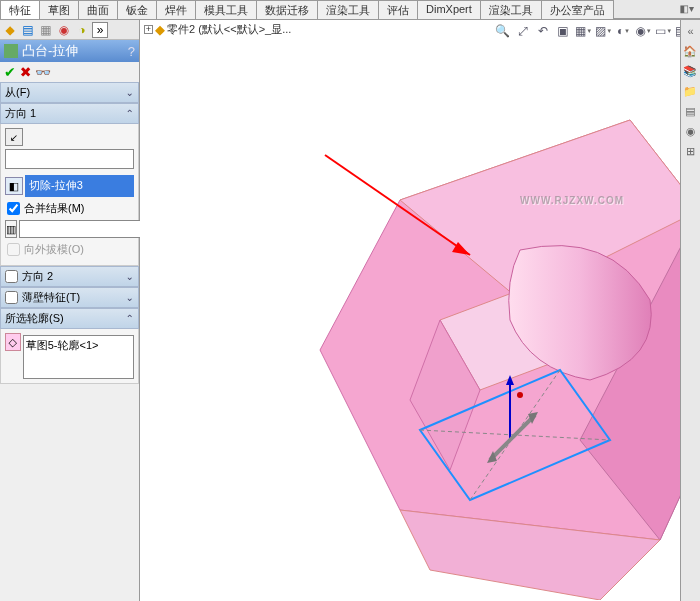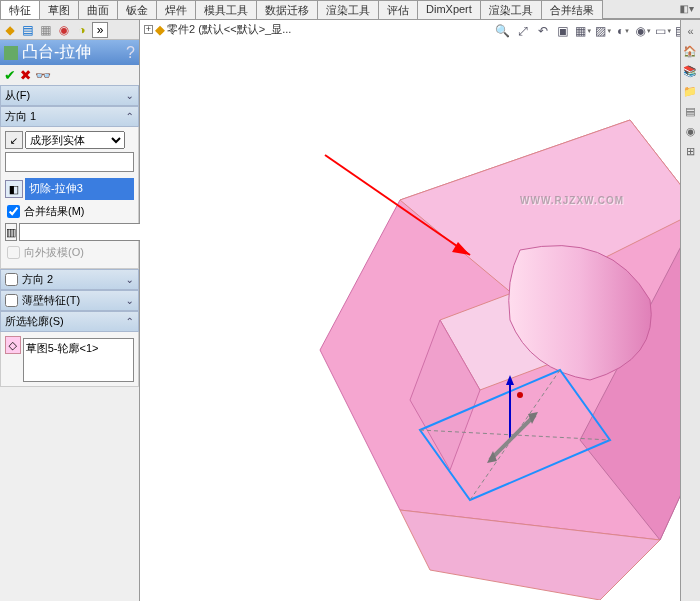--- a/index.html
+++ b/index.html
@@ -11,21 +11,21 @@
   .tab-end { flex: 1; border-bottom: 1px solid #999; }
   .tab-end-icon { float: right; margin: 3px 6px; color: #666; font-size: 10px; }
   
   .main { display: flex; height: 581px; }
   
   .sidebar { width: 140px; background: #efefef; border-right: 1px solid #999; display: flex; flex-direction: column; }
   .side-icons { height: 20px; background: #e8e8e8; border-bottom: 1px solid #bbb; display: flex; align-items: center; gap: 2px; padding: 0 2px; }
   .side-icon { width: 16px; height: 16px; display: inline-flex; align-items: center; justify-content: center; font-size: 12px; }
   .side-icon.box { background: #fff; border: 1px solid #888; }
   
-  .feature-title { background: linear-gradient(#8ab4e8, #5a8cd0); color: #fff; padding: 2px 4px; font-size: 16px; display: flex; align-items: center; }
+  .feature-title { background: linear-gradient(#8ab4e8, #5a8cd0); color: #fff; padding: 2px 4px; font-size: 13px; display: flex; align-items: center; }
   .feature-title .q { margin-left: auto; color: #dde; }
   .feature-title .cube-icon { width: 14px; height: 14px; background: #6a6; margin-right: 4px; }
   
   .feature-row { display: flex; align-items: center; padding: 2px 4px; gap: 4px; background: #f0f0f0; }
   .ok-icon { color: #0a0; font-size: 14px; }
   .cancel-icon { color: #c00; font-size: 14px; }
   .glasses-icon { color: #a80; font-size: 13px; }
   
   .section-hdr { background: linear-gradient(#d8e4f0, #c0d4e8); padding: 2px 4px; font-size: 11px; border: 1px solid #a8b8d0; display: flex; align-items: center; cursor: pointer; }
   .section-hdr .expand { margin-left: auto; font-size: 10px; color: #446; }
@@ -76,21 +76,21 @@
   <div class="tab">草图</div>
   <div class="tab">曲面</div>
   <div class="tab">钣金</div>
   <div class="tab">焊件</div>
   <div class="tab">模具工具</div>
   <div class="tab">数据迁移</div>
   <div class="tab">渲染工具</div>
   <div class="tab">评估</div>
   <div class="tab">DimXpert</div>
   <div class="tab">渲染工具</div>
-  <div class="tab">合并结果</div>
+  <div class="tab">办公室产品</div>
   <div class="tab-end">
       <span class="tab-end-icon">◧▾</span>
     </div>
 </div>
 
 <div class="main">
 
   <div class="sidebar">
     <div class="side-icons">
       <span class="side-icon" style="color:#d90">◆</span>
@@ -118,23 +118,20 @@
       <span class="expand">⌄</span>
     </div>
 
     <div class="section-hdr">
       <span>方向 1</span>
       <span class="expand">⌃</span>
     </div>
     <div class="section-body">
       <div style="display:flex;align-items:center">
         <span class="dir-btn">↙</span>
-        <select class="combo">
-          <option>成形到实体</option>
-        </select>
       </div>
       <input class="text-input" value="" style="">
       <div class="face-row">
         <span class="face-icon">◧</span>
         <div class="face-field">切除-拉伸3</div>
       </div>
       <div class="chk-row">
         <input type="checkbox" checked="" style="">
         <span>合并结果(M)</span>
       </div>

